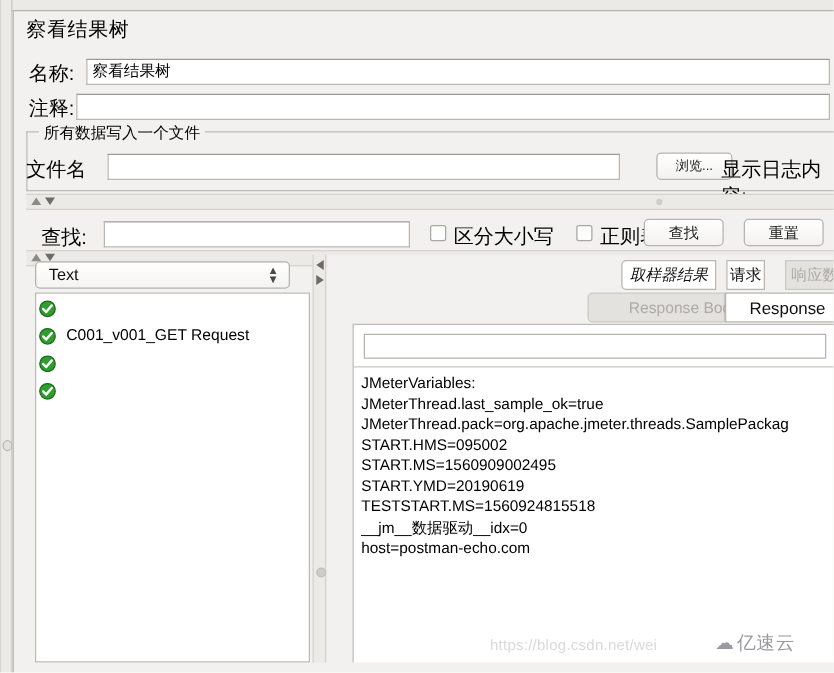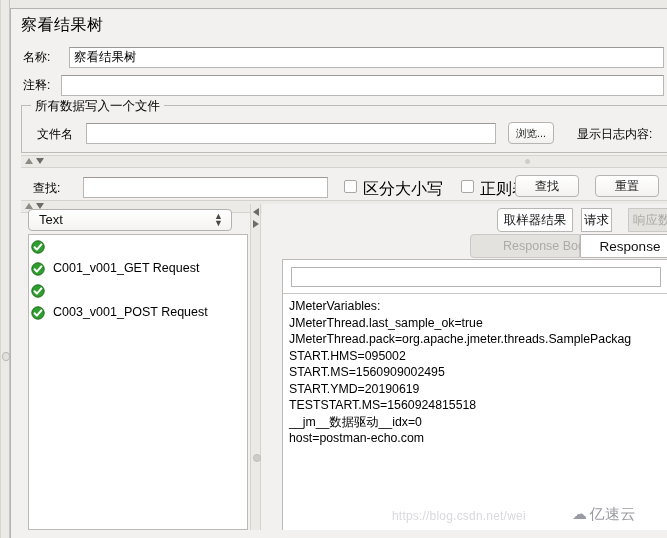--- a/index.html
+++ b/index.html
@@ -65,21 +65,21 @@
     color: #000;
     letter-spacing: 0.5px;
   }
 
   
   .form-row { position: absolute; left: 0; width: 657px; height: 25px; }
   .form-label {
     position: absolute;
     left: 12px;
     top: 4px;
-    font-size: 12px;
+    font-size: 16px;
     color: #000;
   }
   .tf {
     position: absolute;
     background: #ffffff;
     border: 1px solid #b9b7b3;
     border-top-color: #9b9995;
     box-sizing: border-box;
     height: 21px;
     font-size: 12.5px;
@@ -347,23 +347,23 @@
     </div>
 
     <div class="form-row" style="top:64px;">
       <span class="form-label">注释:</span>
       <div class="tf" style="left:50px; top:2px; width:603px;"></div>
     </div>
 
     <div class="groupbox"></div>
     <div class="group-title">所有数据写入一个文件</div>
 
-    <span class="form-label" style="top:117px; left:26px;">文件名</span>
+    <span class="form-label" style="top:117px; left:10px;">文件名</span>
     <div class="tf" style="left:75px; top:114px; width:410px;"></div>
-    <div class="btn small" style="left:497px; top:113px; width:46px;">浏览...</div>
+    <div class="btn small" style="left:514px; top:113px; width:61px;">浏览...</div>
     <span class="form-label" style="top:117px; left:566px;">显示日志内容:</span>
 
     <div class="hsplit" style="top:146px;">
       <i class="tri up"></i>
       <i class="tri down"></i>
       <i class="dot"></i>
     </div>
 
     <span class="form-label" style="top:171px; left:22px;">查找:</span>
     <div class="tf" style="left:72px; top:168px; width:245px;"></div>
@@ -400,34 +400,34 @@
               <circle cx="7" cy="7" r="6.2" fill="#2f9e2f" stroke="#1c6b1c" stroke-width="1"></circle>
               <path d="M3.6 7.2 L5.9 9.6 L10.4 4.4" fill="none" stroke="#ffffff" stroke-width="2" stroke-linecap="round" stroke-linejoin="round"></path>
             </svg></span><span class="lbl">C001_v001_GET Request</span></div>
         <div class="tree-item"><span class="badge"><svg width="14" height="14" viewBox="0 0 14 14">
               <circle cx="7" cy="7" r="6.2" fill="#2f9e2f" stroke="#1c6b1c" stroke-width="1"></circle>
               <path d="M3.6 7.2 L5.9 9.6 L10.4 4.4" fill="none" stroke="#ffffff" stroke-width="2" stroke-linecap="round" stroke-linejoin="round"></path>
             </svg></span></div>
         <div class="tree-item"><span class="badge"><svg width="14" height="14" viewBox="0 0 14 14">
               <circle cx="7" cy="7" r="6.2" fill="#2f9e2f" stroke="#1c6b1c" stroke-width="1"></circle>
               <path d="M3.6 7.2 L5.9 9.6 L10.4 4.4" fill="none" stroke="#ffffff" stroke-width="2" stroke-linecap="round" stroke-linejoin="round"></path>
-            </svg></span><span class="lbl">C003_v001_POST Request</span></div>
+            </svg></span></div>
       </div>
   </div>
 
   <div class="vsplit2">
     <i class="tri2 lft"></i>
     <i class="tri2 rgt"></i>
     <i class="dot2"></i>
   </div>
 
   <div class="results">
 
     <div class="tabrow" style="left:235px; top:4px; width:180px;">
-      <div class="tab rounded-l" style="left:0px; width:76px;">取样器结果</div>
+      <div class="tab rounded-l" style="left:0px; width:76px;font-style:italic;">取样器结果</div>
       <div class="tab" style="left:84px; width:31px;">请求</div>
       <div class="tab inactive rounded-r" style="left:131px; width:60px;">响应数据</div>
     </div>
 
     <div class="tabrow" style="left:208px; top:30px; width:210px;">
       <div class="tab inactive rounded-l" style="left:0px; width:110px;padding-left:32px;">Response Body</div>
       <div class="tab rounded-r" style="left:110px; width:100px; font-size:13.5px;">Response</div>
     </div>
 
     <div class="respbox">

